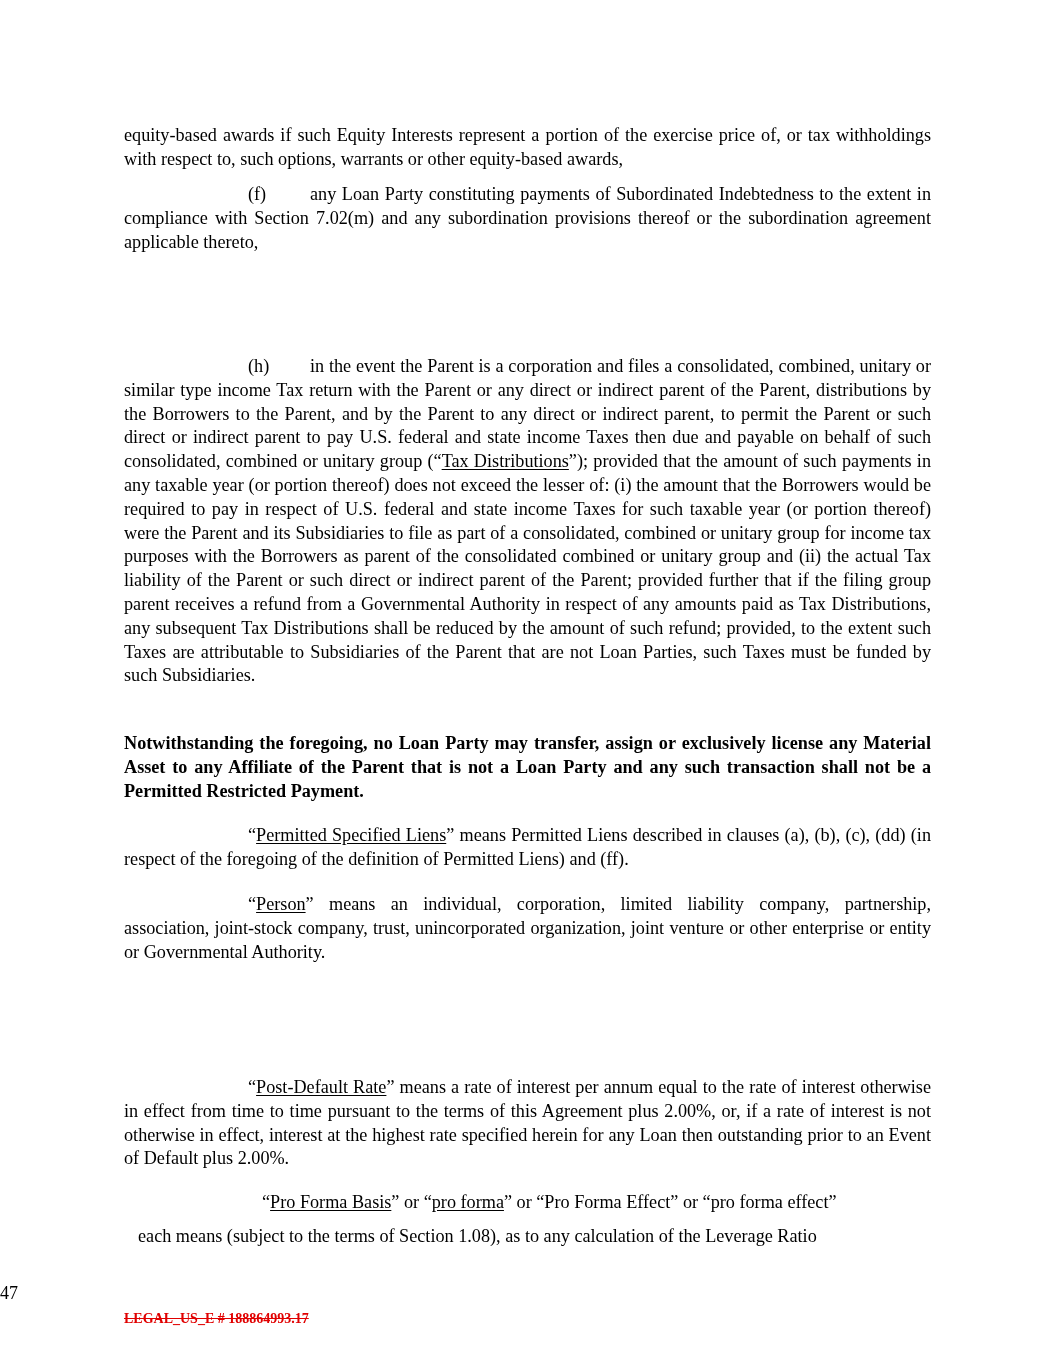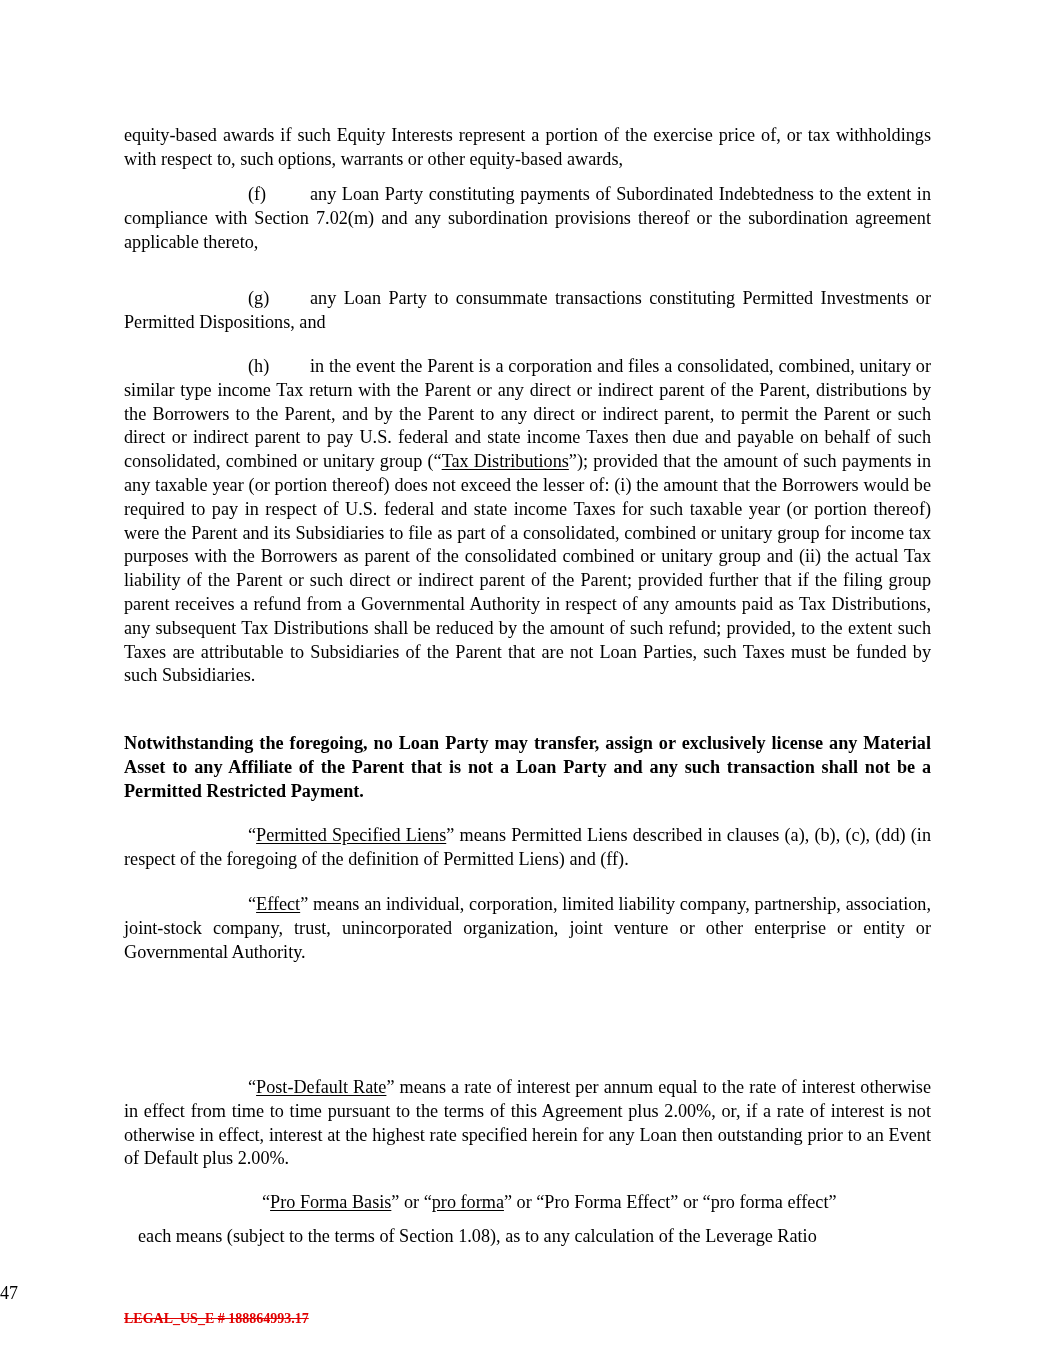--- a/index.html
+++ b/index.html
@@ -30,38 +30,35 @@
 <div class="page">
 
   <div class="text" style="top:124px;">
     <p>equity-based awards if such Equity Interests represent a portion of the exercise price of, or tax withholdings with respect to, such options, warrants or other equity-based awards,</p>
   </div>
 
   <div class="text" style="top:183px;">
     <p class="indent"><span class="marker">(f)</span><span>any Loan Party constituting payments of Subordinated Indebtedness to the extent in compliance with Section 7.02(m) and any subordination provisions thereof or the subordination agreement applicable thereto,</span></p>
   </div>
 
-  <div class="text" style="top:287px;">
-    <p class="indent"><span class="marker">(g)</span><span>any Loan Party to consummate transactions constituting Permitted Investments or Permitted Dispositions, and</span></p>
-  </div>
 
   <div class="text" style="top:355px;">
     <p class="indent"><span class="marker">(h)</span><span>in the event the Parent is a corporation and files a consolidated, combined, unitary or similar type income Tax return with the Parent or any direct or indirect parent of the Parent, distributions by the Borrowers to the Parent, and by the Parent to any direct or indirect parent, to permit the Parent or such direct or indirect parent to pay U.S. federal and state income Taxes then due and payable on behalf of such consolidated, combined or unitary group (“</span><u>Tax Distributions</u><span>”); provided that the amount of such payments in any taxable year (or portion thereof) does not exceed the lesser of: (i) the amount that the Borrowers would be required to pay in respect of U.S. federal and state income Taxes for such taxable year (or portion thereof) were the Parent and its Subsidiaries to file as part of a consolidated, combined or unitary group for income tax purposes with the Borrowers as parent of the consolidated combined or unitary group and (ii) the actual Tax liability of the Parent or such direct or indirect parent of the Parent; provided further that if the filing group parent receives a refund from a Governmental Authority in respect of any amounts paid as Tax Distributions, any subsequent Tax Distributions shall be reduced by the amount of such refund; provided, to the extent such Taxes are attributable to Subsidiaries of the Parent that are not Loan Parties, such Taxes must be funded by such Subsidiaries.</span></p>
   </div>
 
   <div class="text" style="top:732px;font-weight:bold;">
     <p>Notwithstanding the foregoing, no Loan Party may transfer, assign or exclusively license any Material Asset to any Affiliate of the Parent that is not a Loan Party and any such transaction shall not be a Permitted Restricted Payment.</p>
   </div>
 
   <div class="text" style="top:824px;">
     <p class="indent"><span>“</span><u>Permitted Specified Liens</u><span>” means Permitted Liens described in clauses (a), (b), (c), (dd) (in respect of the foregoing of the definition of Permitted Liens) and (ff).</span></p>
   </div>
 
   <div class="text" style="top:893px;">
-    <p class="indent"><span>“</span><u>Effect</u><span>” means an individual, corporation, limited liability company, partnership, association, joint-stock company, trust, unincorporated organization, joint venture or other enterprise or entity or Governmental Authority.</span></p>
+    <p class="indent"><span>“</span><u>Person</u><span>” means an individual, corporation, limited liability company, partnership, association, joint-stock company, trust, unincorporated organization, joint venture or other enterprise or entity or Governmental Authority.</span></p>
   </div>
 
 
   <div class="text" style="top:1076px;">
     <p class="indent"><span>“</span><u>Post-Default Rate</u><span>” means a rate of interest per annum equal to the rate of interest otherwise in effect from time to time pursuant to the terms of this Agreement plus 2.00%, or, if a rate of interest is not otherwise in effect, interest at the highest rate specified herein for any Loan then outstanding prior to an Event of Default plus 2.00%.</span></p>
   </div>
 
   <div class="text" style="top:1191px; left:124px; width:807px;">
     <p style="text-align:left; padding-left:138px; white-space:nowrap;"><span>“</span><u>Pro Forma Basis</u><span>” or “</span><u>pro forma</u><span>” or “Pro Forma Effect” or “pro forma effect”</span></p>
     <p style="text-align:left; padding-left:14px; white-space:nowrap;margin-top:10px;">each means (subject to the terms of Section 1.08), as to any calculation of the Leverage Ratio</p>

